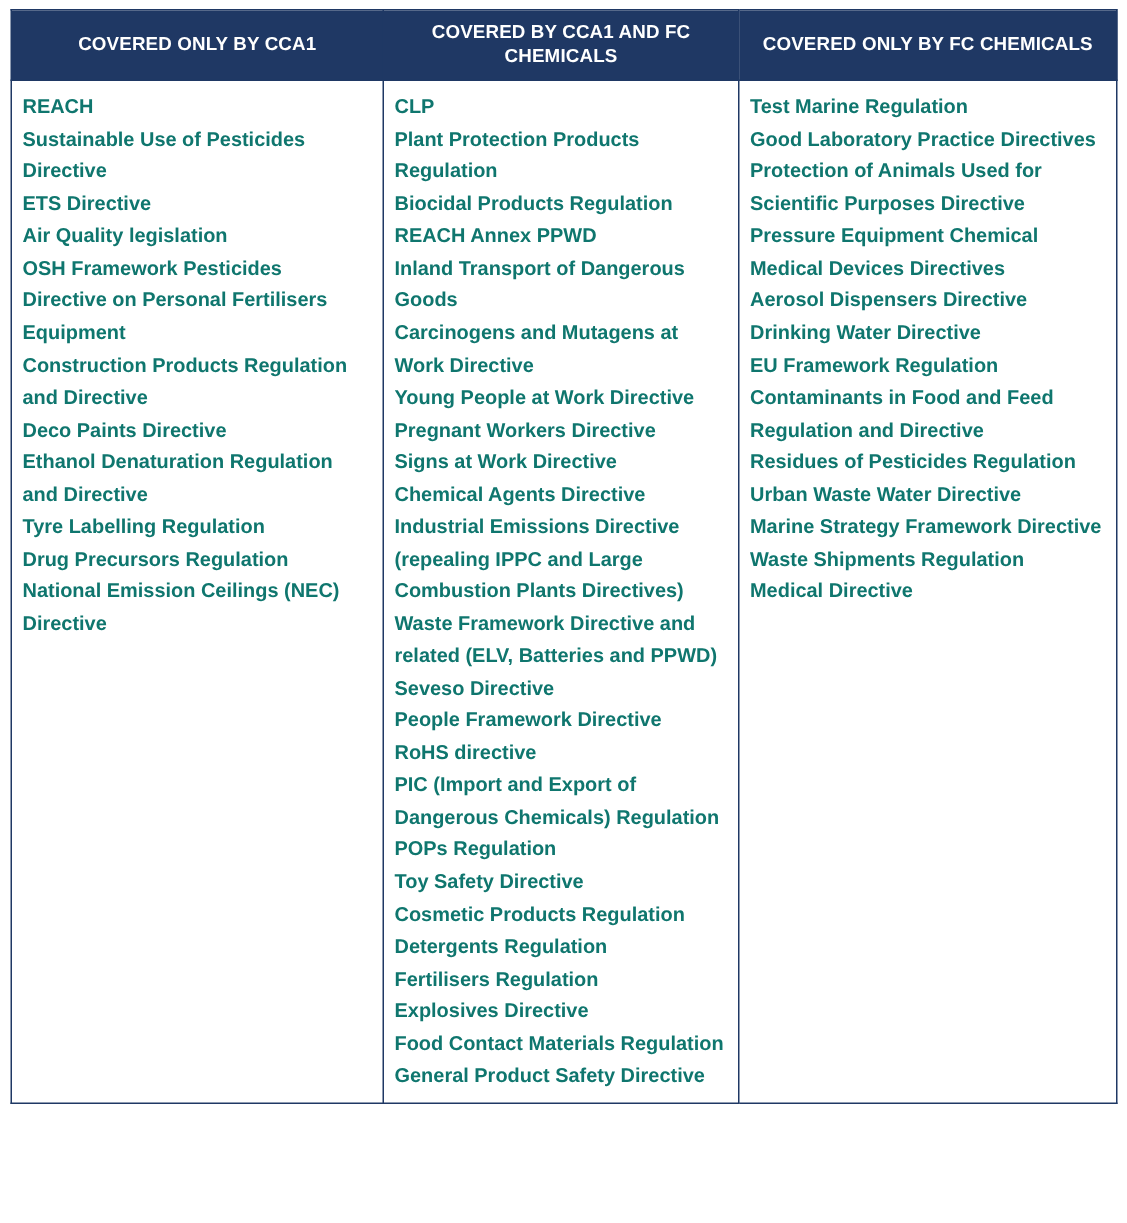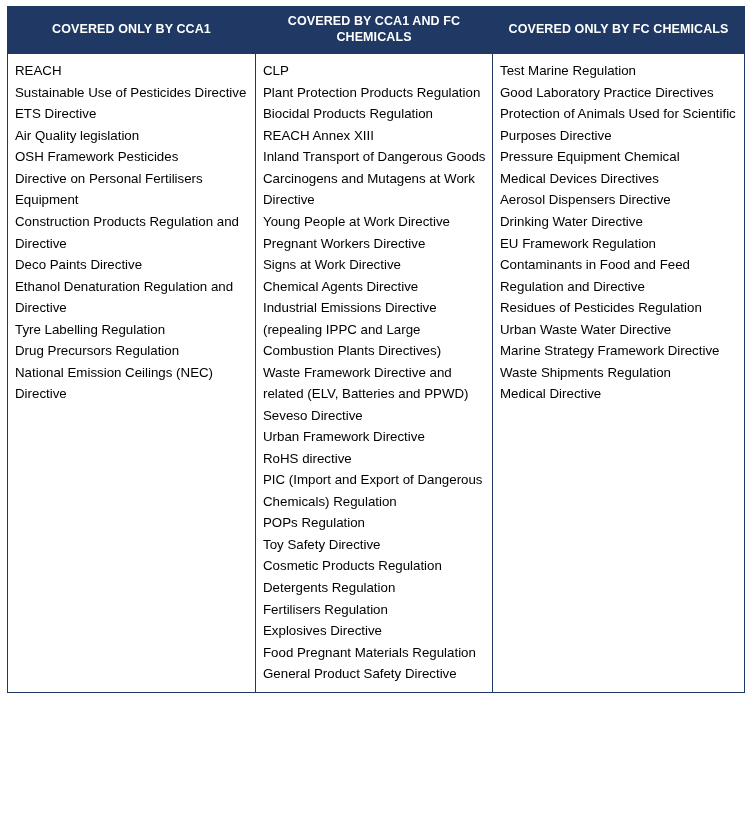--- a/index.html
+++ b/index.html
@@ -50,25 +50,26 @@
   td.list-cell.mid {
     padding-left: 7px;
   }
   ul.item-list {
     list-style: none;
     margin: 0;
     padding: 0;
   }
   ul.item-list li {
     font-size: 13.3px;
-    color: #000000;
+    color: #0f766e;
     line-height: 1.62;
     margin: 0;
     padding: 0;
     white-space: normal;
+    font-weight: bold;
   }
 </style>
 </head>
 <body>
 
 <div class="table-wrap">
   <table class="reg-table">
     <colgroup>
       <col class="c1">
       <col class="c2">
@@ -97,40 +98,40 @@
             <li>Tyre Labelling Regulation</li>
             <li>Drug Precursors Regulation</li>
             <li>National Emission Ceilings (NEC) Directive</li>
           </ul>
         </td>
         <td class="list-cell mid">
           <ul class="item-list">
             <li>CLP</li>
             <li>Plant Protection Products Regulation</li>
             <li>Biocidal Products Regulation</li>
-            <li>REACH Annex XIII</li>
+            <li>REACH Annex PPWD</li>
             <li>Inland Transport of Dangerous Goods</li>
             <li>Carcinogens and Mutagens at Work Directive</li>
             <li>Young People at Work Directive</li>
             <li>Pregnant Workers Directive</li>
             <li>Signs at Work Directive</li>
             <li>Chemical Agents Directive</li>
             <li>Industrial Emissions Directive (repealing IPPC and Large Combustion Plants Directives)</li>
             <li>Waste Framework Directive and related (ELV, Batteries and PPWD)</li>
             <li>Seveso Directive</li>
-            <li>Urban Framework Directive</li>
+            <li>People Framework Directive</li>
             <li>RoHS directive</li>
             <li>PIC (Import and Export of Dangerous Chemicals) Regulation</li>
             <li>POPs Regulation</li>
             <li>Toy Safety Directive</li>
             <li>Cosmetic Products Regulation</li>
             <li>Detergents Regulation</li>
             <li>Fertilisers Regulation</li>
             <li>Explosives Directive</li>
-            <li>Food Pregnant Materials Regulation</li>
+            <li>Food Contact Materials Regulation</li>
             <li>General Product Safety Directive</li>
           </ul>
         </td>
         <td class="list-cell">
           <ul class="item-list">
             <li>Test Marine Regulation</li>
             <li>Good Laboratory Practice Directives</li>
             <li>Protection of Animals Used for Scientific Purposes Directive</li>
             <li>Pressure Equipment Chemical</li>
             <li>Medical Devices Directives</li>

